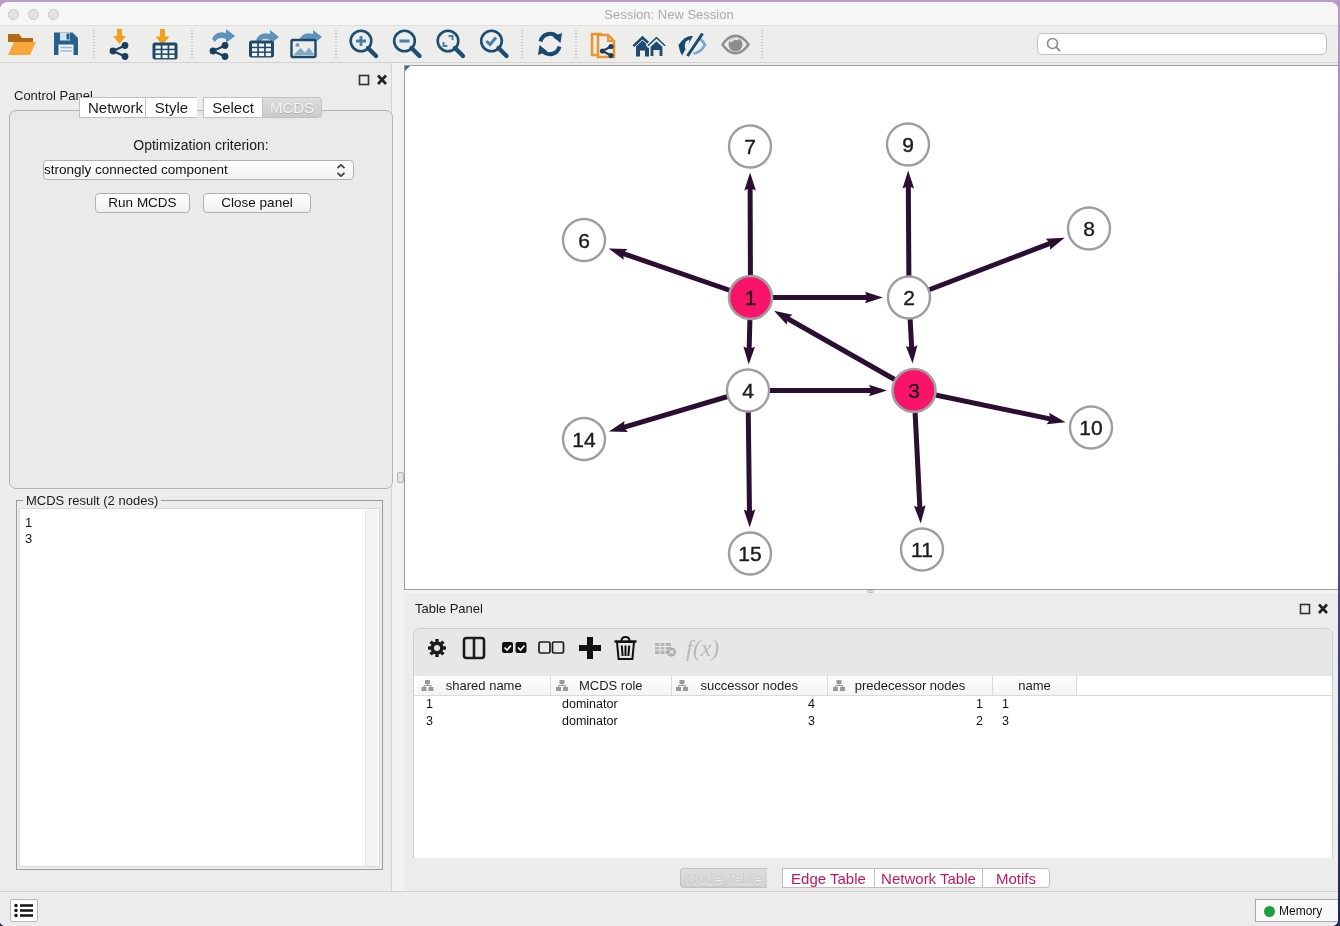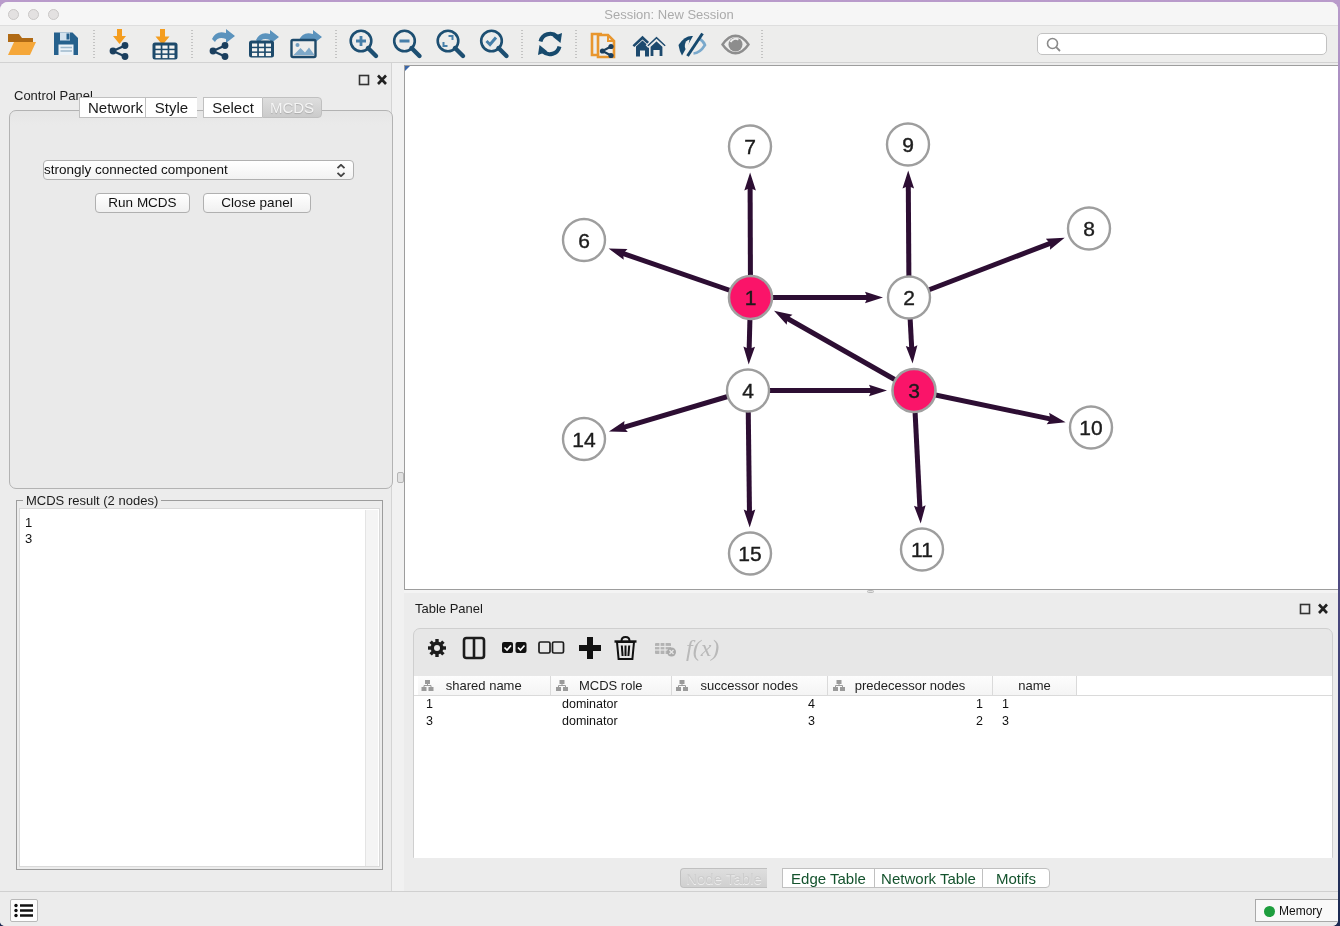--- a/index.html
+++ b/index.html
@@ -44,21 +44,21 @@
 #nw-corner { position:absolute; left:0; top:0; width:0; height:0; border-top:5px solid #3a66a8; border-right:5px solid transparent; }
 #graph { position:absolute; left:0; top:21px; }
 
 #tp { position:absolute; left:404px; top:591px; width:934px; height:298px; background:#ececec; }
 #tp-title { position:absolute; left:11px; top:8px; font-size:13px; color:#1c1c1c; }
 #tp-box { position:absolute; left:9px; top:35px; width:920px; height:230px; background:#e7e7e7; border:1px solid #cfcfcf; border-radius:7px 7px 0 0; }
 #tp-table { position:absolute; left:0px; top:47px; width:918px; height:182px; background:#fff; }
 .th { position:absolute; top:0; height:19px; border-right:1px solid #dadada; background:linear-gradient(#fdfdfd,#f4f4f4); font-size:13px; color:#1e1e1e; text-align:center; line-height:19px; }
 #thead-line { position:absolute; left:0; top:19px; width:100%; height:1px; background:#dadada; }
 .td { position:absolute; font-size:12.5px; color:#111; height:17px; line-height:17px; }
-.btab { position:absolute; top:275px; height:20px; background:#fff; border:1px solid #c0c0c0; border-right:none; font-size:15px; color:#14532d; text-align:center; line-height:19px; }
+.btab { position:absolute; top:275px; height:20px; background:#fff; border:1px solid #c0c0c0; border-right:none; font-size:15px; color:#be185d; text-align:center; line-height:19px; }
 .btabsel { background:linear-gradient(#dedede,#d0d0d0); color:#cdcdcd; text-shadow:0 1px 0 #eee; }
 
 #statusbar { position:absolute; left:0; top:889px; width:100%; height:35px; background:#ececec; border-top:1px solid #d0d0d0; }
 #listbtn { position:absolute; left:10px; top:7px; width:28px; height:23px; background:#fdfdfd; border:1px solid #b9b9b9; border-radius:2px; }
 #membtn { position:absolute; left:1255px; top:7px; width:88px; height:23px; background:#f9f9f9; border:1px solid #a9a9a9; font-size:12px; color:#111; }
 #hsplit-handle { position:absolute; left:867px; top:587.5px; width:7px; height:3px; background:#e2e2e2; border:1px solid #bbb; border-radius:2px; }
 </style>
 </head>
 <body>
 <div id="win">
@@ -237,20 +237,21 @@
   <div id="cp-title">Control Panel</div>
   <svg class="abs" style="left:358px; top:71px;" width="32" height="14" viewBox="0 0 32 14">
     <rect x="1.5" y="2.5" width="9" height="9" fill="none" stroke="#333" stroke-width="1.6"></rect>
     <path d="M20,2.5 L28,11 M28,2.5 L20,11" stroke="#222" stroke-width="2.6"></path>
   </svg>
   <div id="cp-box"></div>
   <div class="tab" style="left:79px; width:72px;">Network</div>
   <div class="tab" style="left:145px; width:52px;">Style</div>
   <div class="tab" style="left:203px; width:59px;">Select</div>
   <div class="tab tabsel" style="left:262px; width:60px; border-right:1px solid #c0c0c0; border-radius:0 4px 4px 0;">MCDS</div>
+  <div id="opt-label">Optimization criterion:</div>
   <div id="combo">strongly connected component
     <svg style="position:absolute; right:7px; top:3px;" width="10" height="13" viewBox="0 0 10 13">
       <path d="M1.5,4.2 L5,0.8 L8.5,4.2" fill="none" stroke="#444" stroke-width="1.8"></path>
       <path d="M1.5,8.8 L5,12.2 L8.5,8.8" fill="none" stroke="#444" stroke-width="1.8"></path>
     </svg>
   </div>
   <div class="cbtn" style="left:95px; width:95px;">Run MCDS</div>
   <div class="cbtn" style="left:203px; width:108px;">Close panel</div>
   <div id="fieldset">
     <div id="fs-legend">MCDS result (2 nodes)</div>

